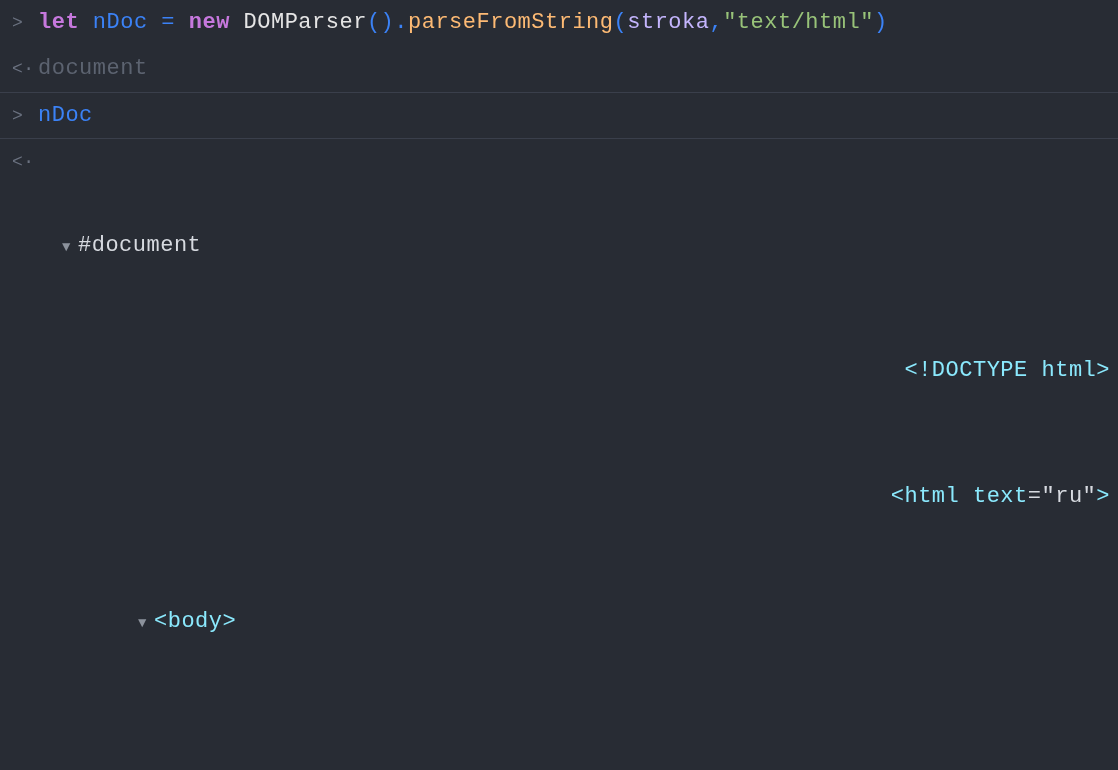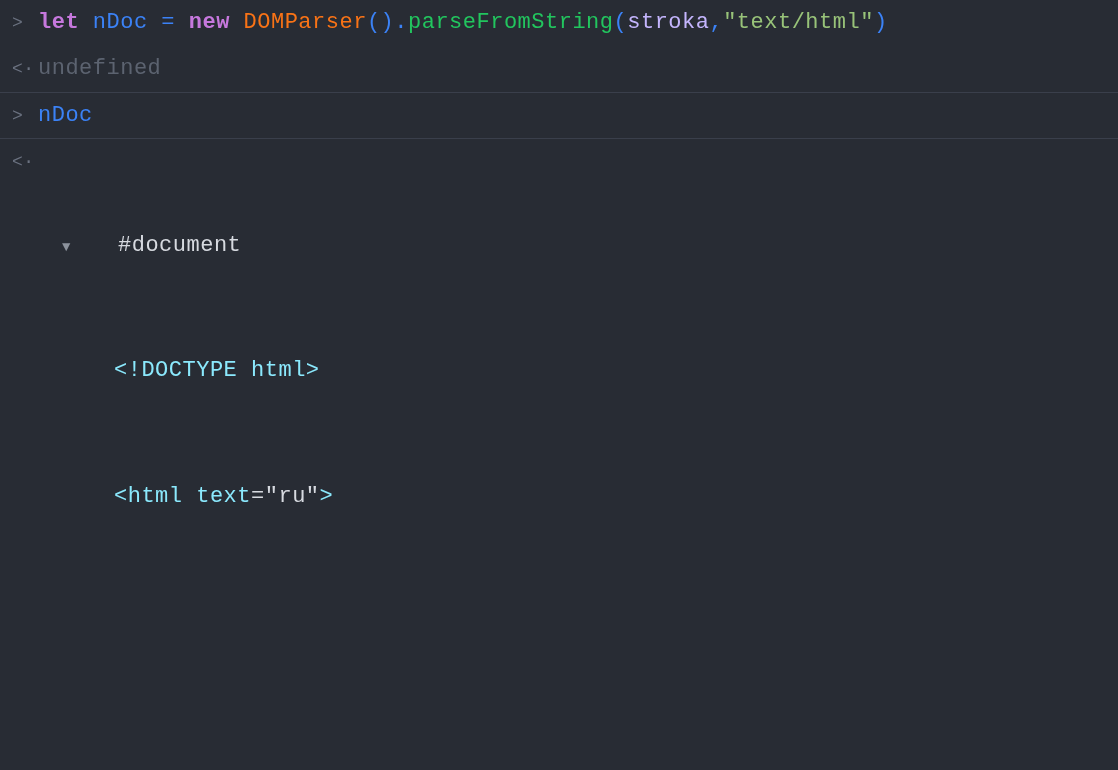--- a/index.html
+++ b/index.html
@@ -28,69 +28,70 @@
     color: #6b7280;
     user-select: none;
     font-size: 18px;
     padding-top: 4px;
   }
   .content {
     flex: 1;
     white-space: pre;
   }
   .kw { color: #c678dd; font-weight: bold; }
-  .class { color: #f97316; }
-  .method { color: #22c55e; }
+  .class { color: #e5e5e5; }
+  .method { color: #fdba74; }
   .arg { color: #c4b5fd; }
   .str { color: #98c379; }
   .plain { color: #3b82f6; }
   .undef { color: #5c6370; }
   .tag { color: #8be9fd; }
   .attr { color: #d7dae0; }
-  .doc { color: #d7dae0; margin-left: 40px; }
+  .doc { color: #d7dae0; }
   .text { color: #d7dae0; }
   .tri {
     display: inline-block;
     color: #8c929c;
     font-size: 14px;
     width: 16px;
   }
   .tri-down::before { content: "▼"; }
   .tri-right::before { content: "▶"; }
   .tree-line {
     padding-left: 0;
   }
   .indent1 { padding-left: 24px; }
-  .indent2 { padding-left: 76px; }
+  .indent2 { padding-left: 76px; text-align: right; }
   .indent3 { padding-left: 100px; }
 </style>
 </head>
 <body>
 
 <div class="row">
   <div class="gutter">&gt;</div>
   <div class="content"><span class="kw">let</span> <span class="plain">nDoc</span><span class="plain"> = </span><span class="kw">new</span> <span class="class">DOMParser</span><span class="plain">()</span><span class="plain">.</span><span class="method">parseFromString</span><span class="plain">(</span><span class="arg">stroka</span><span class="plain">,</span><span class="str">"text/html"</span><span class="plain">)</span></div>
 </div>
 
 <div class="row border-b">
   <div class="gutter">&lt;·</div>
-  <div class="content"><span class="undef">undefined</span></div>
+  <div class="content"><span class="undef">document</span></div>
 </div>
 
 <div class="row border-b">
   <div class="gutter">&gt;</div>
   <div class="content"><span class="plain">nDoc</span></div>
 </div>
 
 <div class="row">
   <div class="gutter">&lt;·</div>
   <div class="content">
     <div class="tree-line indent1"><span class="tri tri-down"></span><span class="doc">#document</span></div>
     <div class="tree-line indent2"><span class="tag">&lt;!DOCTYPE </span><span class="tag">html</span><span class="tag">&gt;</span></div>
     <div class="tree-line indent2"><span class="tag">&lt;html </span><span class="tag">text</span><span class="attr">=</span><span class="attr">"ru"</span><span class="tag">&gt;</span></div>
+    <div class="tree-line indent3"><span class="tri tri-down"></span><span class="tag">&lt;body&gt;</span></div>
     
     
     
     
     
     
     
     
     
   </div>

